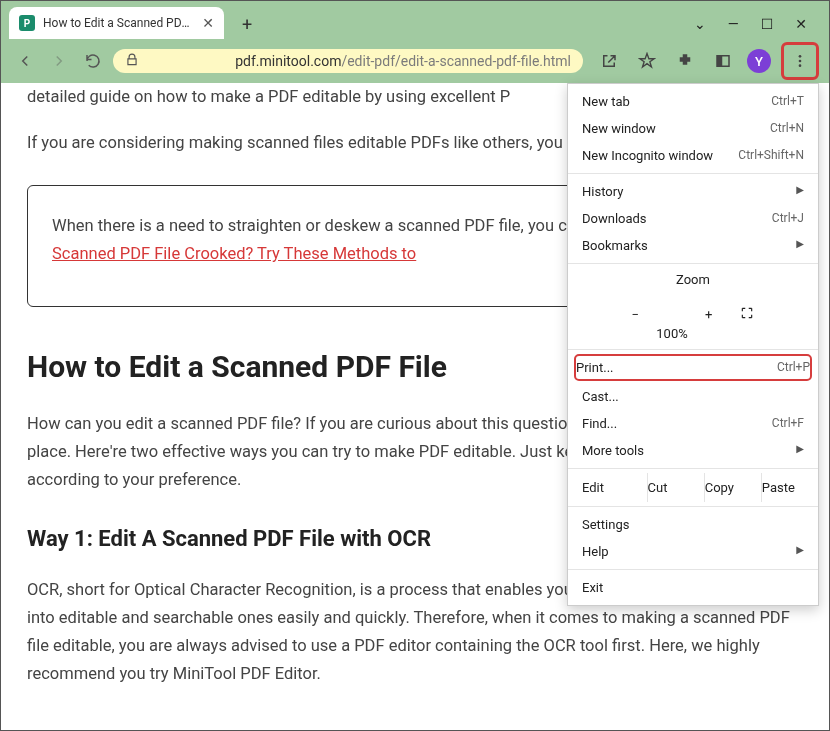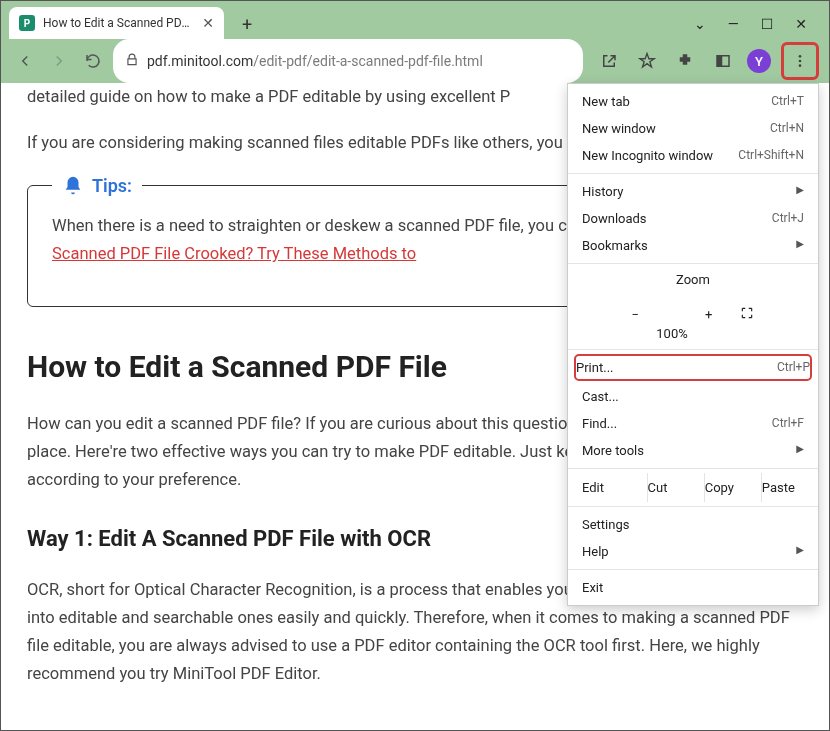--- a/index.html
+++ b/index.html
@@ -12,21 +12,21 @@
 .tab-favicon { width: 16px; height: 16px; background: #1b8c6c; border-radius: 3px; display: flex; align-items: center; justify-content: center; color: #fff; font-size: 10px; font-weight: bold; }
 .tab-title { flex: 1; font-size: 12px; color: #333; white-space: nowrap; overflow: hidden; text-overflow: ellipsis; }
 .tab-close { font-size: 14px; color: #555; cursor: pointer; }
 .new-tab { margin-left: 10px; font-size: 18px; color: #333; cursor: pointer; padding: 4px 8px; }
 .window-controls { margin-left: auto; display: flex; gap: 22px; padding-right: 14px; padding-bottom: 8px; color: #222; }
 .window-controls span { cursor: pointer; font-size: 14px; line-height: 1; }
 
 .toolbar { height: 44px; display: flex; align-items: center; padding: 0 10px; gap: 6px; }
 .nav-btn { width: 28px; height: 28px; display: flex; align-items: center; justify-content: center; color: #555; border-radius: 50%; cursor: pointer; }
 .nav-btn svg { width: 18px; height: 18px; }
-.address-bar { flex: 1; background: #ffffff; border-radius: 16px; height: 44px; display: flex; align-items: center; padding: 0 12px; gap: 8px; }
+.address-bar { flex: 1; background: #fef9c3; border-radius: 16px; height: 24px; display: flex; align-items: center; padding: 0 12px; gap: 8px; justify-content: space-between; }
 .lock-icon { color: #555; }
 .url { font-size: 14px; color: #333; }
 .url .path { color: #7b7b7b; }
 .right-icons { display: flex; align-items: center; gap: 10px; padding-left: 6px; }
 .icon-btn { width: 28px; height: 28px; display: flex; align-items: center; justify-content: center; color: #444; cursor: pointer; }
 .avatar { width: 24px; height: 24px; border-radius: 50%; background: #7c3fd6; color: #fff; display: flex; align-items: center; justify-content: center; font-size: 13px; font-weight: 500; }
 .menu-btn-highlight { border: 3px solid #d63d3d; border-radius: 6px; padding: 2px; }
 
 
 .page { padding: 0 26px 20px; color: #333; font-size: 16.5px; line-height: 1.7; height: calc(731px - 86px); overflow: hidden; position: relative; }
@@ -129,26 +129,20 @@
           </div>
       </div>
     </div>
   </div>
 </div>
 
 <div class="page">
   <p>detailed guide on how to make a PDF editable by using excellent P</p>
   <p>If you are considering making scanned files editable PDFs like others, you can follow the guide below.</p>
   <div class="tips-box">
-    <div class="tips-label">
-      <svg viewBox="0 0 24 24">
-          <path d="M12 2a6 6 0 0 0-6 6v5l-2 3h16l-2-3V8a6 6 0 0 0-6-6zm-2 17a2 2 0 0 0 4 0"></path>
-        </svg>
-      <span>Tips:</span>
-    </div>
     <p><span>When there is a need to straighten or deskew a scanned PDF file, you can refer to this post: </span><a href="#" class="tips-link">Is the Scanned PDF File Crooked? Try These Methods to</a></p>
   </div>
   <h1>How to Edit a Scanned PDF File</h1>
   <p>How can you edit a scanned PDF file? If you are curious about this question, then you are at the right place. Here're two effective ways you can try to make PDF editable. Just keep reading and pick one according to your preference.</p>
   <h2>Way 1: Edit A Scanned PDF File with OCR</h2>
   <p>OCR, short for Optical Character Recognition, is a process that enables you to recognize scanned PDF files into editable and searchable ones easily and quickly. Therefore, when it comes to making a scanned PDF file editable, you are always advised to use a PDF editor containing the OCR tool first. Here, we highly recommend you try MiniTool PDF Editor.</p>
 </div>
 
 <div class="chrome-menu">
   <div class="menu-item">

